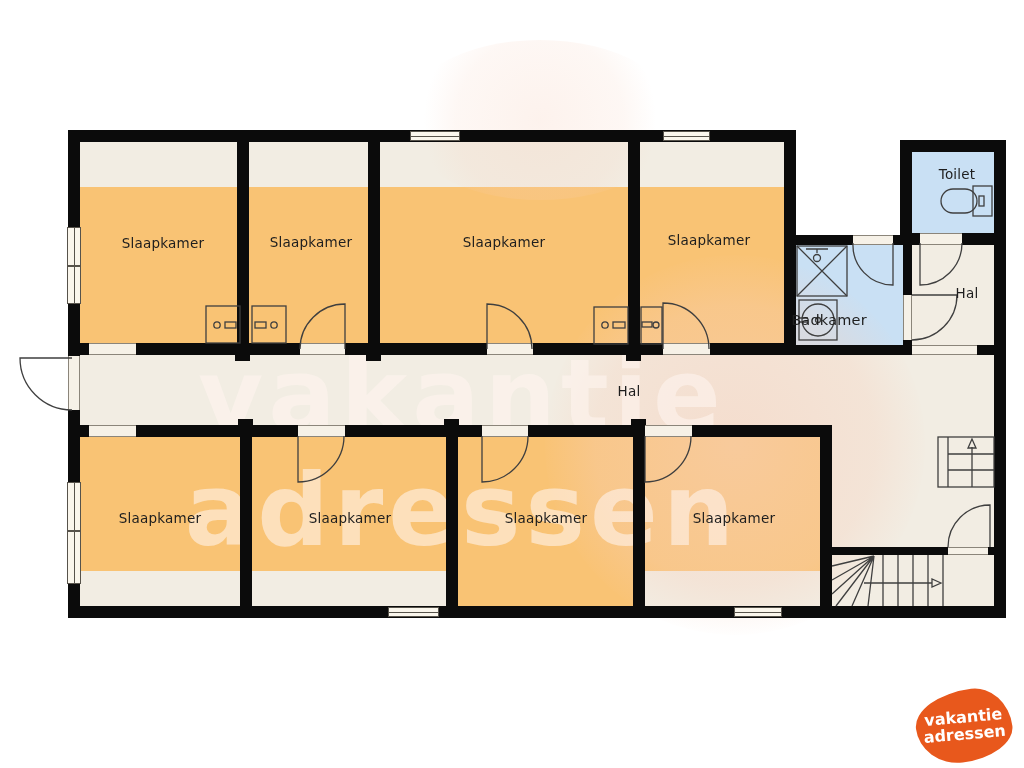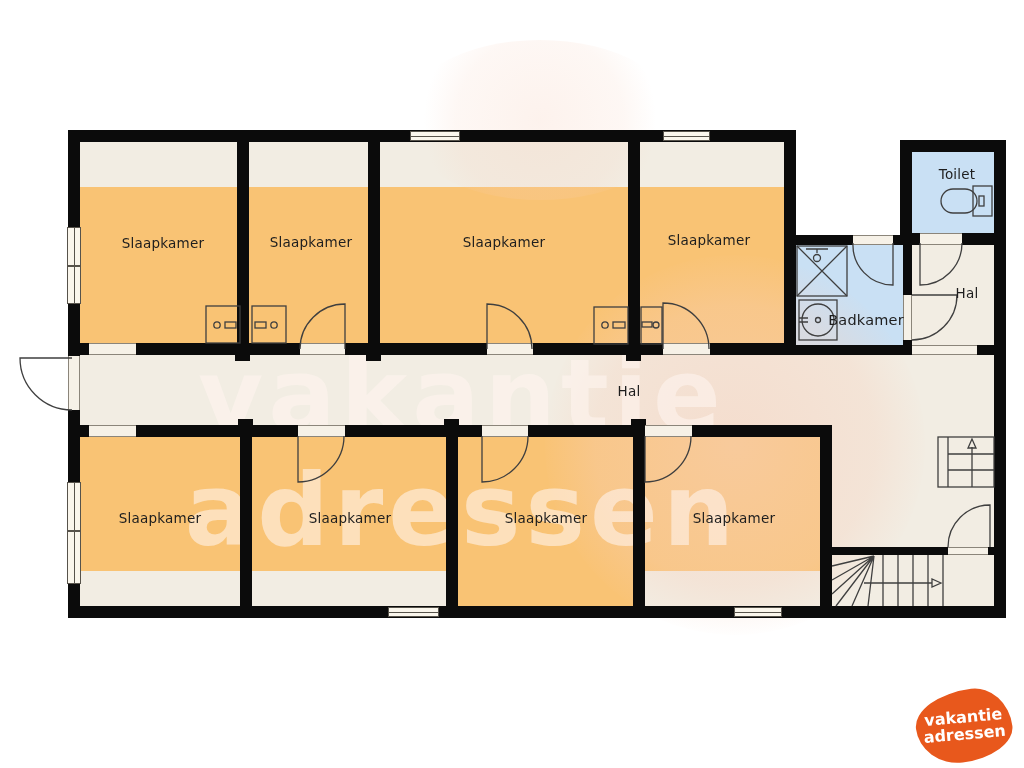--- a/index.html
+++ b/index.html
@@ -217,21 +217,21 @@
   <div class="lbl" style="left:311px;top:242px">Slaapkamer</div>
   <div class="lbl" style="left:504px;top:242px">Slaapkamer</div>
   <div class="lbl" style="left:709px;top:240px">Slaapkamer</div>
   <div class="lbl" style="left:160px;top:518px">Slaapkamer</div>
   <div class="lbl" style="left:350px;top:518px">Slaapkamer</div>
   <div class="lbl" style="left:546px;top:518px">Slaapkamer</div>
   <div class="lbl" style="left:734px;top:518px">Slaapkamer</div>
   <div class="lbl" style="left:629px;top:391px">Hal</div>
   <div class="lbl" style="left:967px;top:293px">Hal</div>
   <div class="lbl" style="left:957px;top:174px">Toilet</div>
-  <div class="lbl" style="left:866px;top:320px;font-size:14.5px">Badkamer</div>
+  <div class="lbl" style="left:829px;top:320px;font-size:14.5px">Badkamer</div>
 
   <div class="logo">
     <div class="logo-blob"></div>
     <div class="logo-text">
       <div>vakantie</div>
       <div>adressen</div>
     </div>
   </div>
 
 </div>

